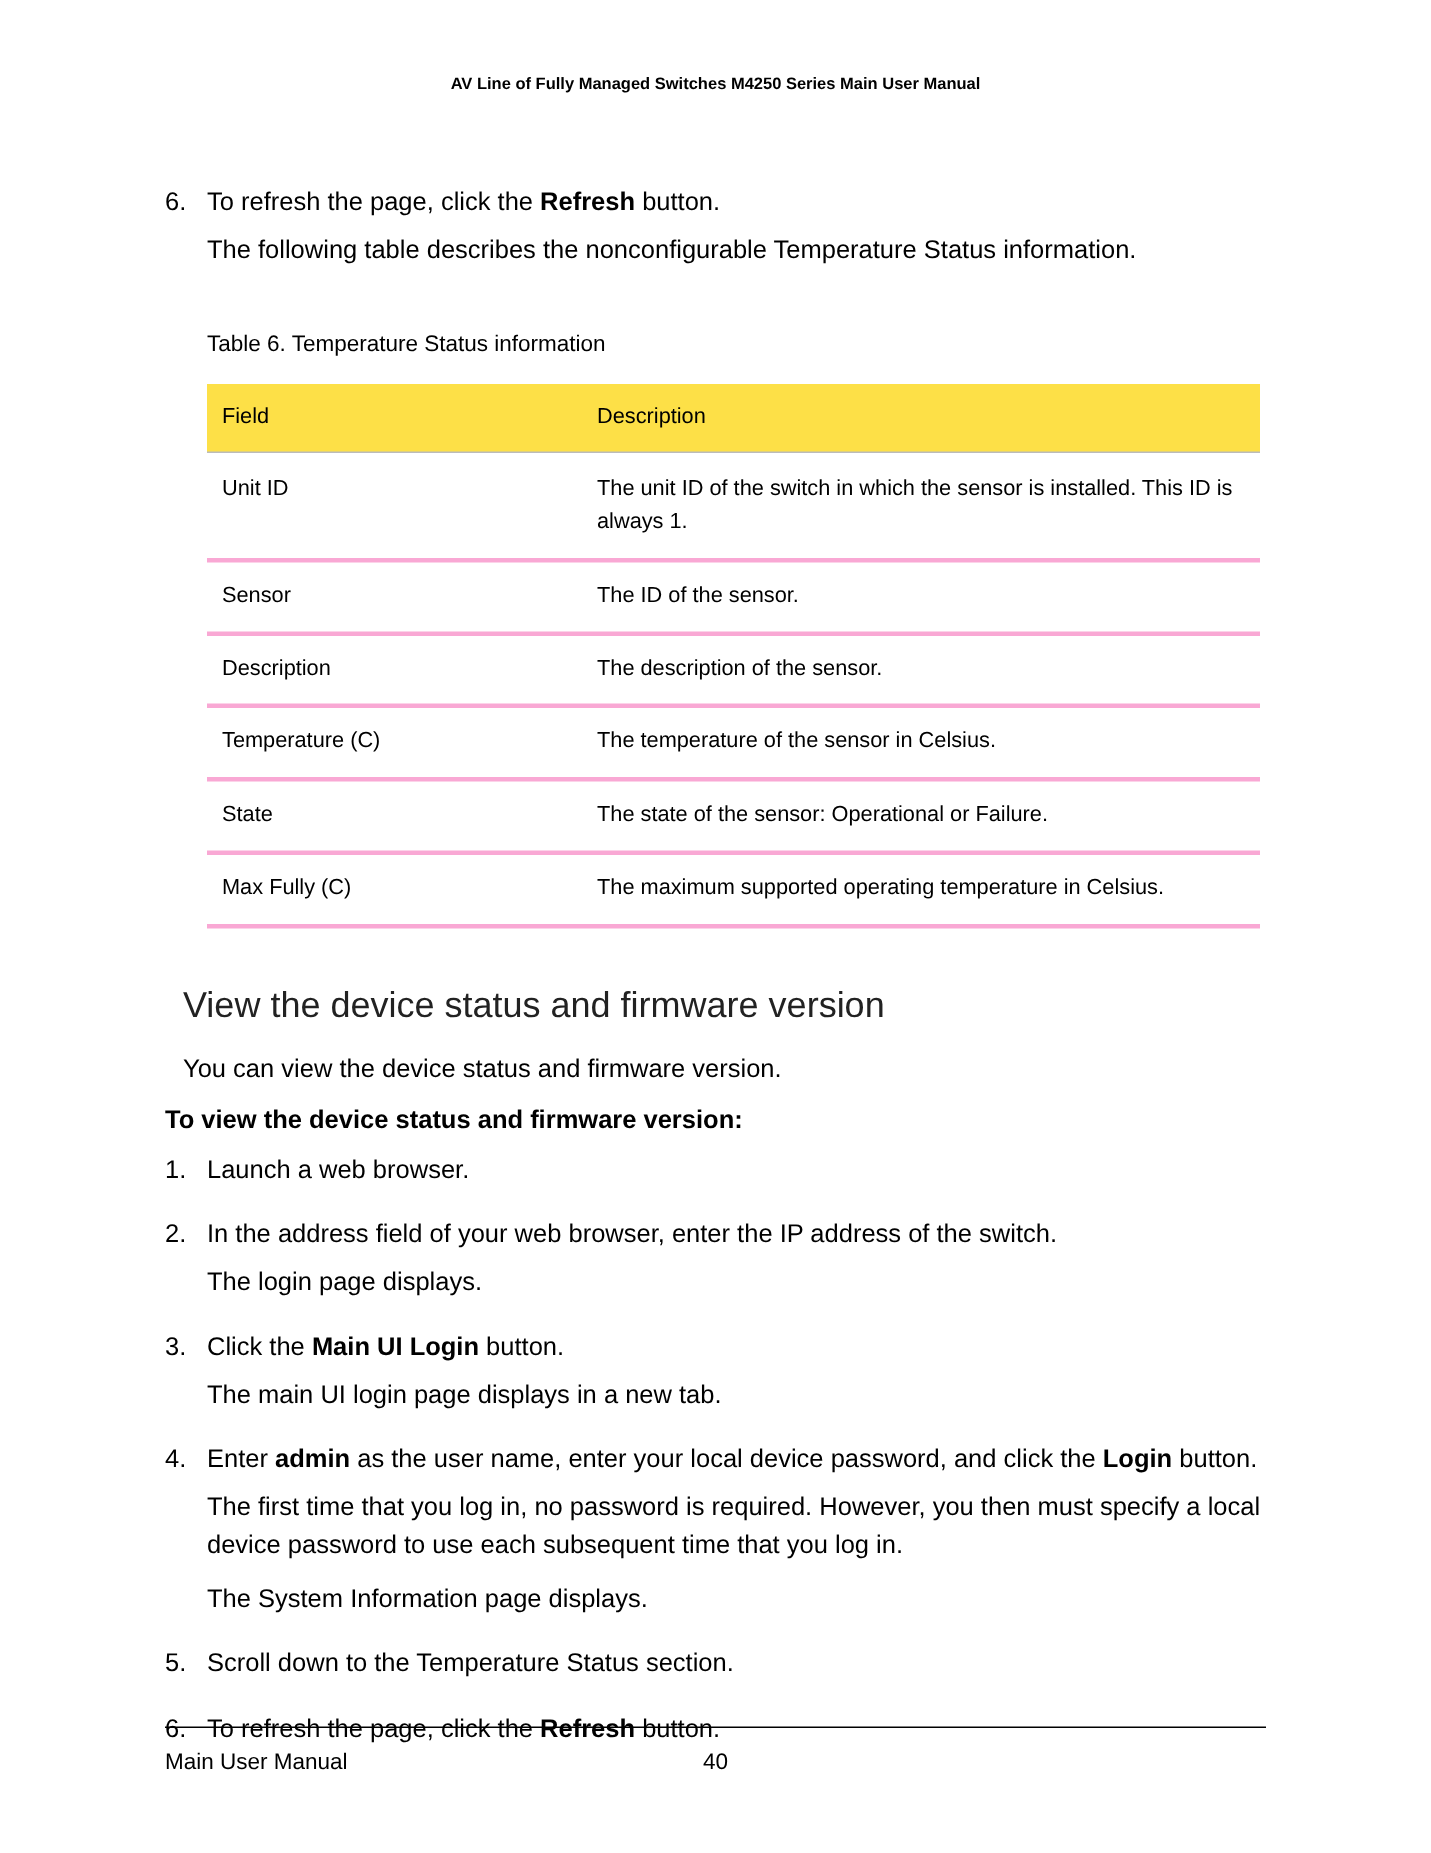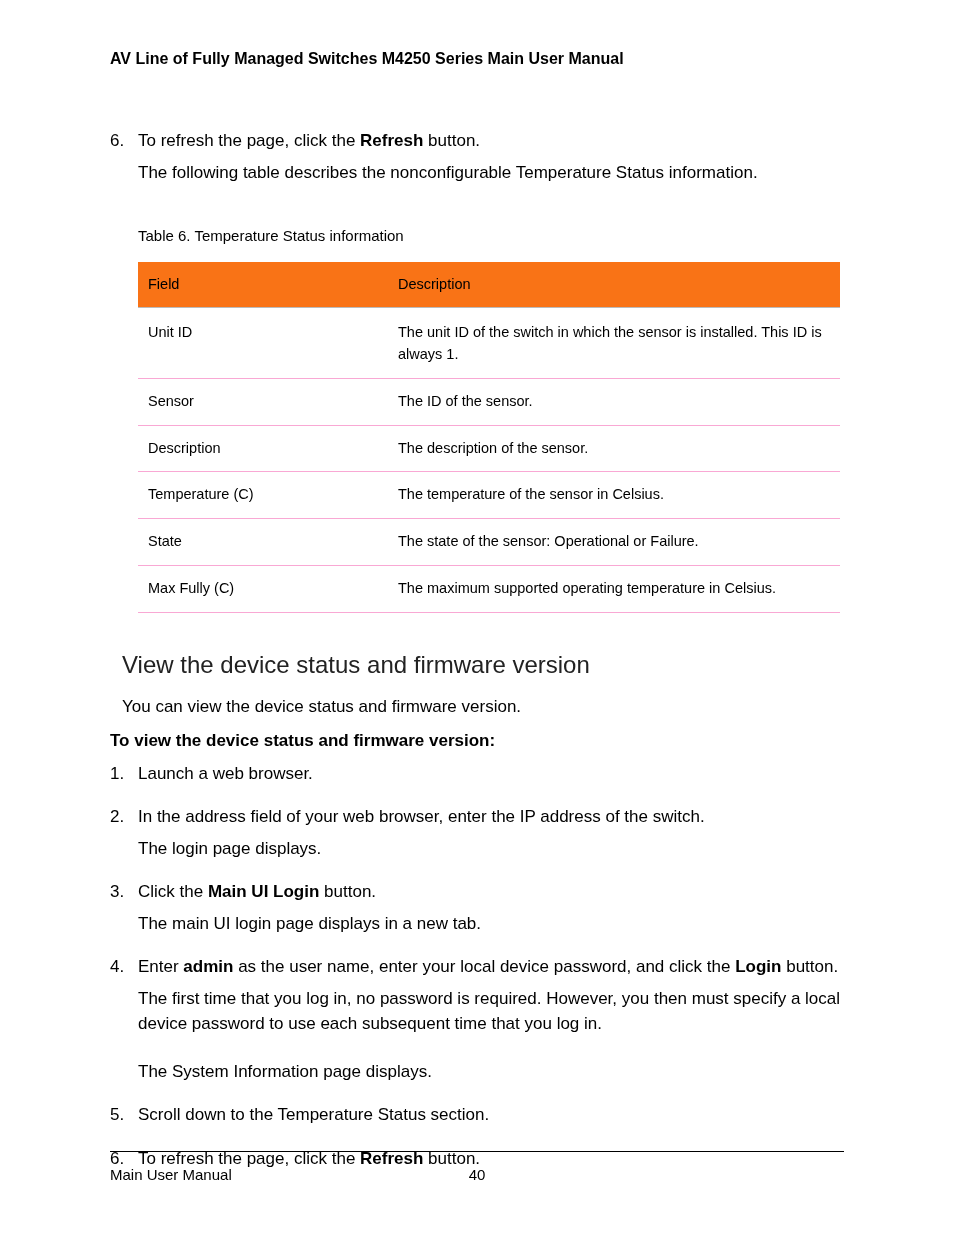--- a/index.html
+++ b/index.html
@@ -10,23 +10,23 @@
     color: #000;
   }
   .page {
     width: 954px;
     height: 1235px;
     box-sizing: border-box;
     padding: 50px 110px 0 110px;
     position: relative;
   }
   .header {
-    text-align: left;
+    text-align: center;
     font-weight: bold;
-    font-size: 16px;
+    font-size: 11px;
     margin-bottom: 60px;
   }
   .step-list {
     list-style: none;
     padding: 0;
     margin: 0 0 30px 0;
   }
   .step-list > li {
     display: flex;
     margin-bottom: 4px;
@@ -50,27 +50,27 @@
   }
   table.data {
     border-collapse: collapse;
     width: 702px;
     margin-left: 28px;
     font-size: 14.5px;
   }
   table.data th, table.data td {
     text-align: left;
     padding: 12px 10px;
-    border-bottom: 1px solid #f9a8d4;
+    border-bottom: 3px solid #f9a8d4;
     vertical-align: top;
     font-weight: normal;
     line-height: 1.5;
   }
   table.data thead th {
-    background: #f97316;
+    background: #fde047;
     border-bottom: 1px solid #bbb;
   }
   table.data tbody tr:first-child td {
     padding-top: 14px;
   }
   .col-field { width: 230px; }
   h2.section {
     font-weight: normal;
     font-size: 24px;
     margin: 38px 0 18px 12px;
@@ -95,21 +95,21 @@
     font-size: 17px;
     line-height: 1.5;
     margin-bottom: 12px;
   }
   .ol2 .num {
     width: 28px;
     flex-shrink: 0;
   }
   .ol2 .body { flex: 1; }
   .ol2 .body p { margin: 0 0 6px 0; }
-  .ol2 .body p.gap { margin-top: 22px; }
+  .ol2 .body p.gap { margin-top: 10px; }
   .footer {
     position: absolute;
     left: 110px;
     right: 110px;
     bottom: 52px;
     border-top: 1px solid #000;
     padding-top: 14px;
     font-size: 15px;
     display: flex;
     justify-content: space-between;

